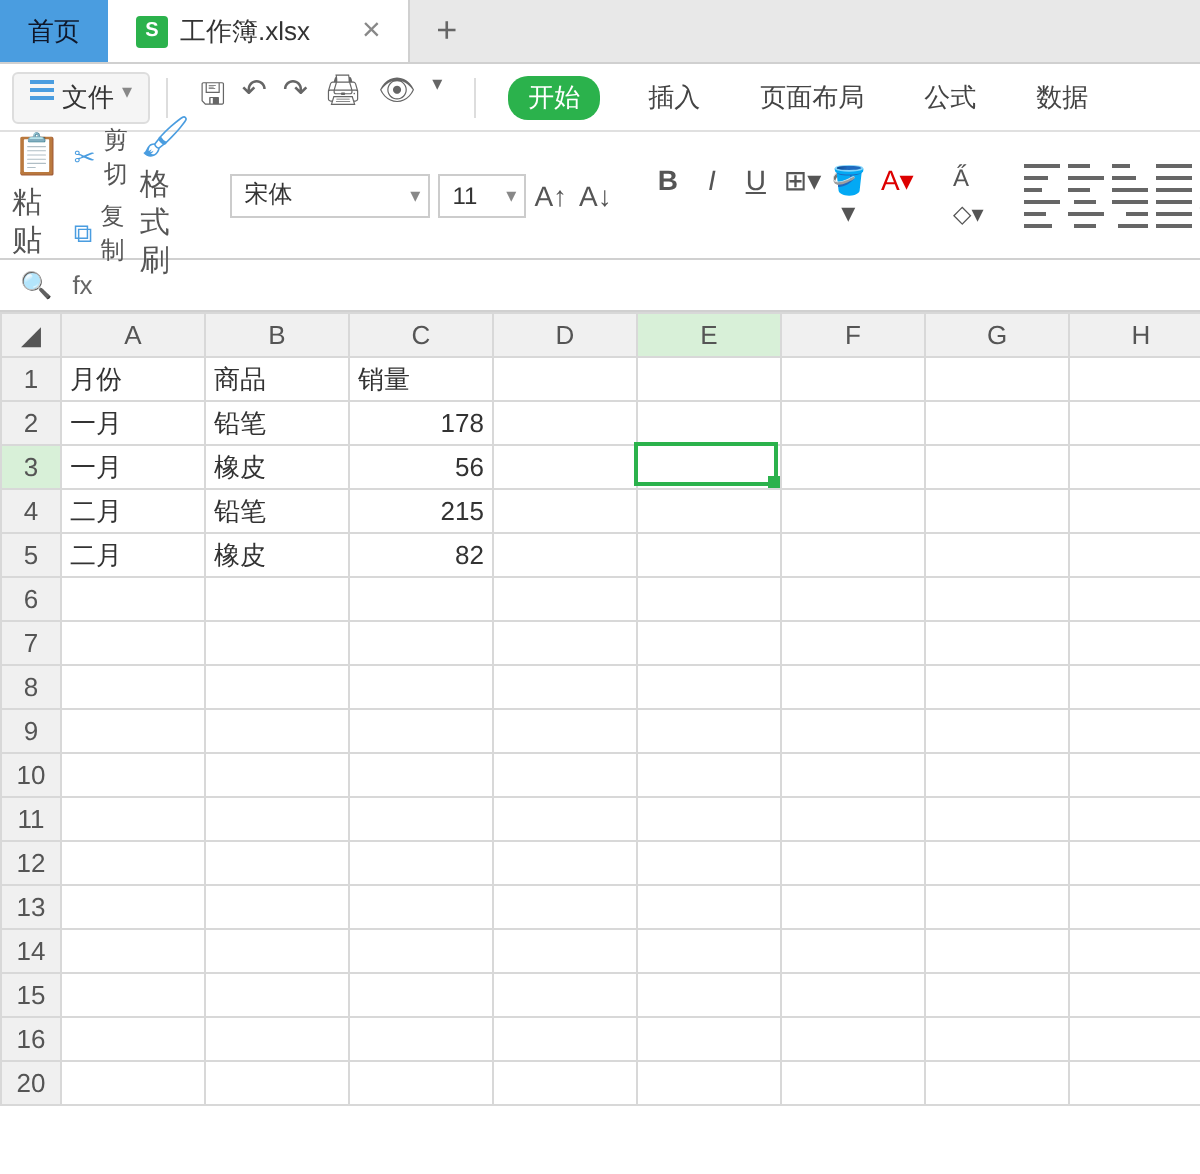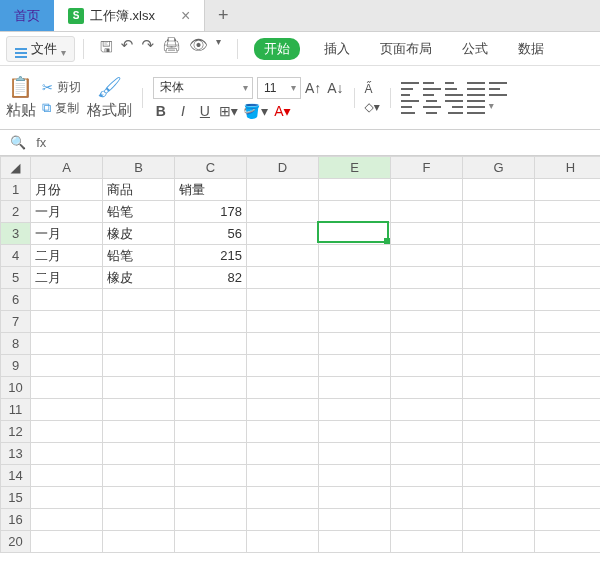--- a/index.html
+++ b/index.html
@@ -1,47 +1,47 @@
 <!DOCTYPE html>
 <html><head>
 <meta charset="utf-8">
 <style>
   * { box-sizing: border-box; margin: 0; padding: 0; font-family: "Microsoft YaHei", Arial, sans-serif; }
   body { width: 600px; height: 587px; background: #fff; overflow: hidden; font-size: 13px; color: #333; }
   
   
   .tab-bar { display: flex; height: 32px; background: #e8e8e8; border-bottom: 1px solid #d0d0d0; align-items: stretch; }
   .tab { display: flex; align-items: center; padding: 0 14px; gap: 6px; cursor: pointer; }
-  .tab.home { background: #4a9de0; color: #4c1d95; font-weight: 500; }
+  .tab.home { background: #4a9de0; color: #0f172a; font-weight: 500; }
   .tab.doc { background: #fff; border-right: 1px solid #d0d0d0; }
   .tab.doc .ic { width: 16px; height: 16px; background: #2bb24c; border-radius: 2px; display: flex; align-items: center; justify-content: center; color: #fff; font-size: 10px; font-weight: bold; }
   .tab .close { color: #888; font-size: 16px; margin-left: 20px; }
   .tab.new { width: 36px; justify-content: center; color: #666; font-size: 18px; }
   
   
   .menu-bar { display: flex; align-items: center; height: 34px; background: #fff; border-bottom: 1px solid #e0e0e0; padding: 0 6px; gap: 4px; }
-  .file-btn { display: flex; align-items: flex-end; gap: 4px; background: #f5f5f5; border: 1px solid #ddd; border-radius: 3px; padding: 3px 8px; cursor: pointer; }
+  .file-btn { display: flex; align-items: flex-start; gap: 4px; background: #f5f5f5; border: 1px solid #ddd; border-radius: 3px; padding: 3px 8px; cursor: pointer; }
   .ham { display: inline-flex; flex-direction: column; gap: 2px; }
   .ham span { width: 12px; height: 2px; background: #4a9de0; }
   .qat { display: flex; gap: 8px; padding: 0 8px; color: #666; }
   .qat span { cursor: pointer; font-size: 15px; }
   .divider { width: 1px; height: 20px; background: #ddd; margin: 0 4px; }
   .ribbon-tabs { display: flex; gap: 18px; margin-left: 8px; }
   .rtab { cursor: pointer; padding: 2px 6px; color: #444; }
   .rtab.active { background: #2bb24c; color: #fff; border-radius: 10px; padding: 2px 10px; }
   
   
   .ribbon { display: flex; height: 64px; background: #fff; border-bottom: 1px solid #d0d0d0; padding: 4px 6px; gap: 6px; align-items: center; }
   .rgroup { display: flex; flex-direction: column; align-items: center; gap: 2px; color: #555; font-size: 12px; }
   .rgroup .big-ic { font-size: 20px; color: #4a9de0; }
   .rgroup small { font-size: 15px; }
   .rcol { display: flex; flex-direction: column; gap: 4px; font-size: 12px; color: #555; }
   .rcol span { display: flex; align-items: center; gap: 4px; cursor: pointer; }
   .mini-ic { font-size: 13px; color: #4a9de0; }
-  .font-box { display: flex; flex-direction: column; gap: 4px; }
+  .font-box { display: flex; flex-direction: row; gap: 20px; }
   .font-row { display: flex; gap: 4px; align-items: center; }
   .sel { border: 1px solid #ccc; background: #fff; height: 22px; padding: 0 16px 0 6px; font-size: 12px; display: flex; align-items: center; cursor: pointer; position: relative; }
   .sel::after { content: "▾"; position: absolute; right: 4px; color: #888; font-size: 10px; }
   .fname { width: 100px; }
   .fsize { width: 44px; }
   .btnrow { display: flex; gap: 6px; color: #555; }
   .btnrow span { cursor: pointer; font-size: 14px; min-width: 16px; text-align: center; }
   .align-grid { display: flex; flex-direction: column; gap: 4px; }
   .align-grid .row { display: flex; gap: 4px; }
   .align-ic { width: 18px; height: 14px; display: inline-flex; flex-direction: column; justify-content: space-between; cursor: pointer; }

